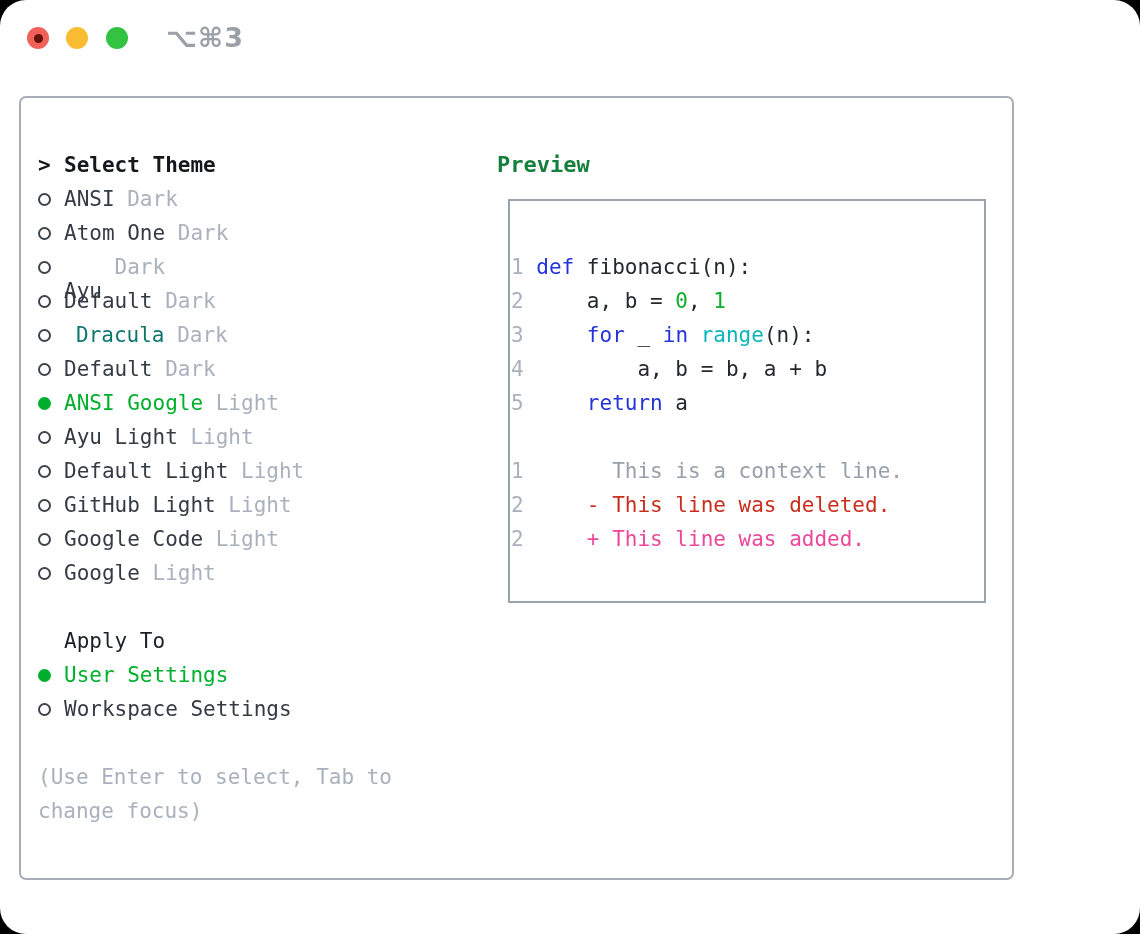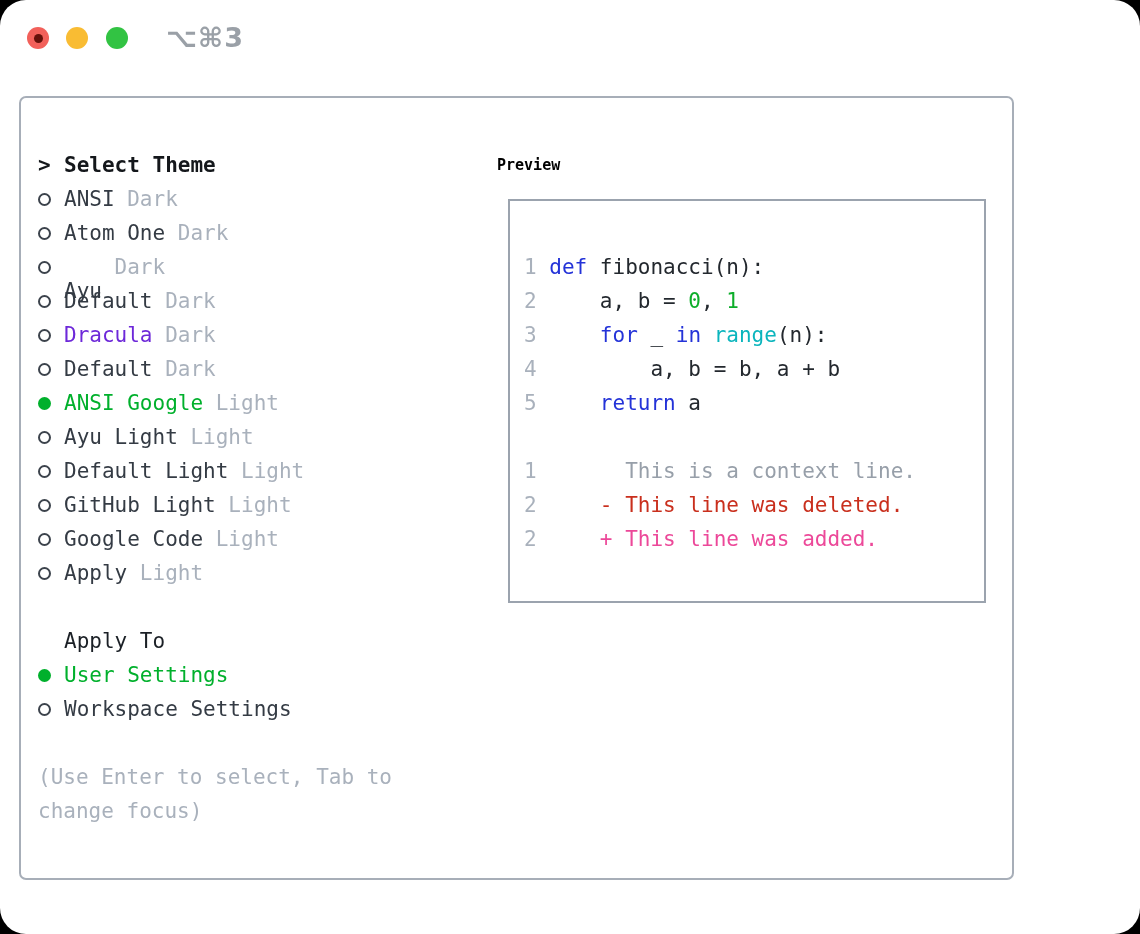--- a/index.html
+++ b/index.html
@@ -34,27 +34,27 @@
   .prefix{font-weight:bold;color:#14171b;}
   .header{font-weight:bold;color:#14171b;}
   .subheader{color:#1b2026;padding-left:26px;}
   .muted{color:#a9b1bc;}
   .variant{margin-left:12.65px;}
   .blank-row{height:34px;}
   .help{width:380px;line-height:34px;color:#a9b1bc;white-space:normal;}
   
   .preview-title{
     position:absolute;left:497px;top:148px;height:34px;line-height:34px;
-    font-size:15px;font-weight:bold;color:#000000;
+    font-size:22px;font-weight:bold;color:#15803d;
   }
   .preview-box{
     position:absolute;left:508px;top:199px;width:478px;height:404px;
     border:2px solid #9ba3ae;box-sizing:border-box;background:#fff;
   }
-  .code{padding:49px 0 0 14px;font-size:21px;}
+  .code{padding:49px 0 0 1px;font-size:21px;}
   .crow{height:34px;line-height:34px;white-space:pre;}
   .lnum{display:inline-block;width:2ch;color:#a9b1bc;}
 </style>
 </head>
 <body>
 
 <div class="window">
 
   <div>
     <span class="traffic t-red">
@@ -71,28 +71,28 @@
     <div class="lrow">
       <span class="bullet-cell prefix">&gt;</span>
       <span class="header">Select Theme</span>
     </div>
 
     <div id="theme-list">
         <div class="lrow"><span class="bullet-cell"><span class="bullet off"></span></span><span class="tname" style="color: rgb(52, 59, 68);">ANSI</span><span class="muted variant">Dark</span></div>
         <div class="lrow"><span class="bullet-cell"><span class="bullet off"></span></span><span class="tname" style="color: rgb(52, 59, 68);">Atom One</span><span class="muted variant">Dark</span></div>
         <div class="lrow"><span class="bullet-cell"><span class="bullet off"></span></span><span class="tname" style="color: rgb(52, 59, 68); margin-top: 48px;">Ayu</span><span class="muted variant">Dark</span></div>
         <div class="lrow"><span class="bullet-cell"><span class="bullet off"></span></span><span class="tname" style="color: rgb(52, 59, 68);">Default</span><span class="muted variant">Dark</span></div>
-        <div class="lrow"><span class="bullet-cell"><span class="bullet off"></span></span><span class="tname" style="color: #6d28d9;">Dracula</span><span class="muted variant">Dark</span></div>
+        <div class="lrow"><span class="bullet-cell"><span class="bullet off"></span></span><span class="tname" style="color: #0f766e; margin-left: 12px;">Dracula</span><span class="muted variant">Dark</span></div>
         <div class="lrow"><span class="bullet-cell"><span class="bullet off"></span></span><span class="tname" style="color: rgb(52, 59, 68);">Default</span><span class="muted variant">Dark</span></div>
         <div class="lrow"><span class="bullet-cell"><span class="bullet on"></span></span><span class="tname" style="color: rgb(0, 176, 44);">ANSI Google</span><span class="muted variant">Light</span></div>
         <div class="lrow"><span class="bullet-cell"><span class="bullet off"></span></span><span class="tname" style="color: rgb(52, 59, 68);">Ayu Light</span><span class="muted variant">Light</span></div>
         <div class="lrow"><span class="bullet-cell"><span class="bullet off"></span></span><span class="tname" style="color: rgb(52, 59, 68);">Default Light</span><span class="muted variant">Light</span></div>
         <div class="lrow"><span class="bullet-cell"><span class="bullet off"></span></span><span class="tname" style="color: rgb(52, 59, 68);">GitHub Light</span><span class="muted variant">Light</span></div>
         <div class="lrow"><span class="bullet-cell"><span class="bullet off"></span></span><span class="tname" style="color: rgb(52, 59, 68);">Google Code</span><span class="muted variant">Light</span></div>
-        <div class="lrow"><span class="bullet-cell"><span class="bullet off"></span></span><span class="tname" style="color: rgb(52, 59, 68);">Apply</span><span class="muted variant">Light</span></div>
+        <div class="lrow"><span class="bullet-cell"><span class="bullet off"></span></span><span class="tname" style="color: rgb(52, 59, 68);">Google</span><span class="muted variant">Light</span></div>
       </div>
 
     <div class="blank-row"></div>
 
     <div class="lrow subheader">Apply To</div>
 
     <div id="apply-list">
         <div class="lrow"><span class="bullet-cell"><span class="bullet on"></span></span><span class="tname" style="color: rgb(0, 176, 44); text-align: right;">User Settings</span></div>
         <div class="lrow"><span class="bullet-cell"><span class="bullet off"></span></span><span class="tname" style="color: rgb(52, 59, 68);">Workspace Settings</span></div>
       </div>

